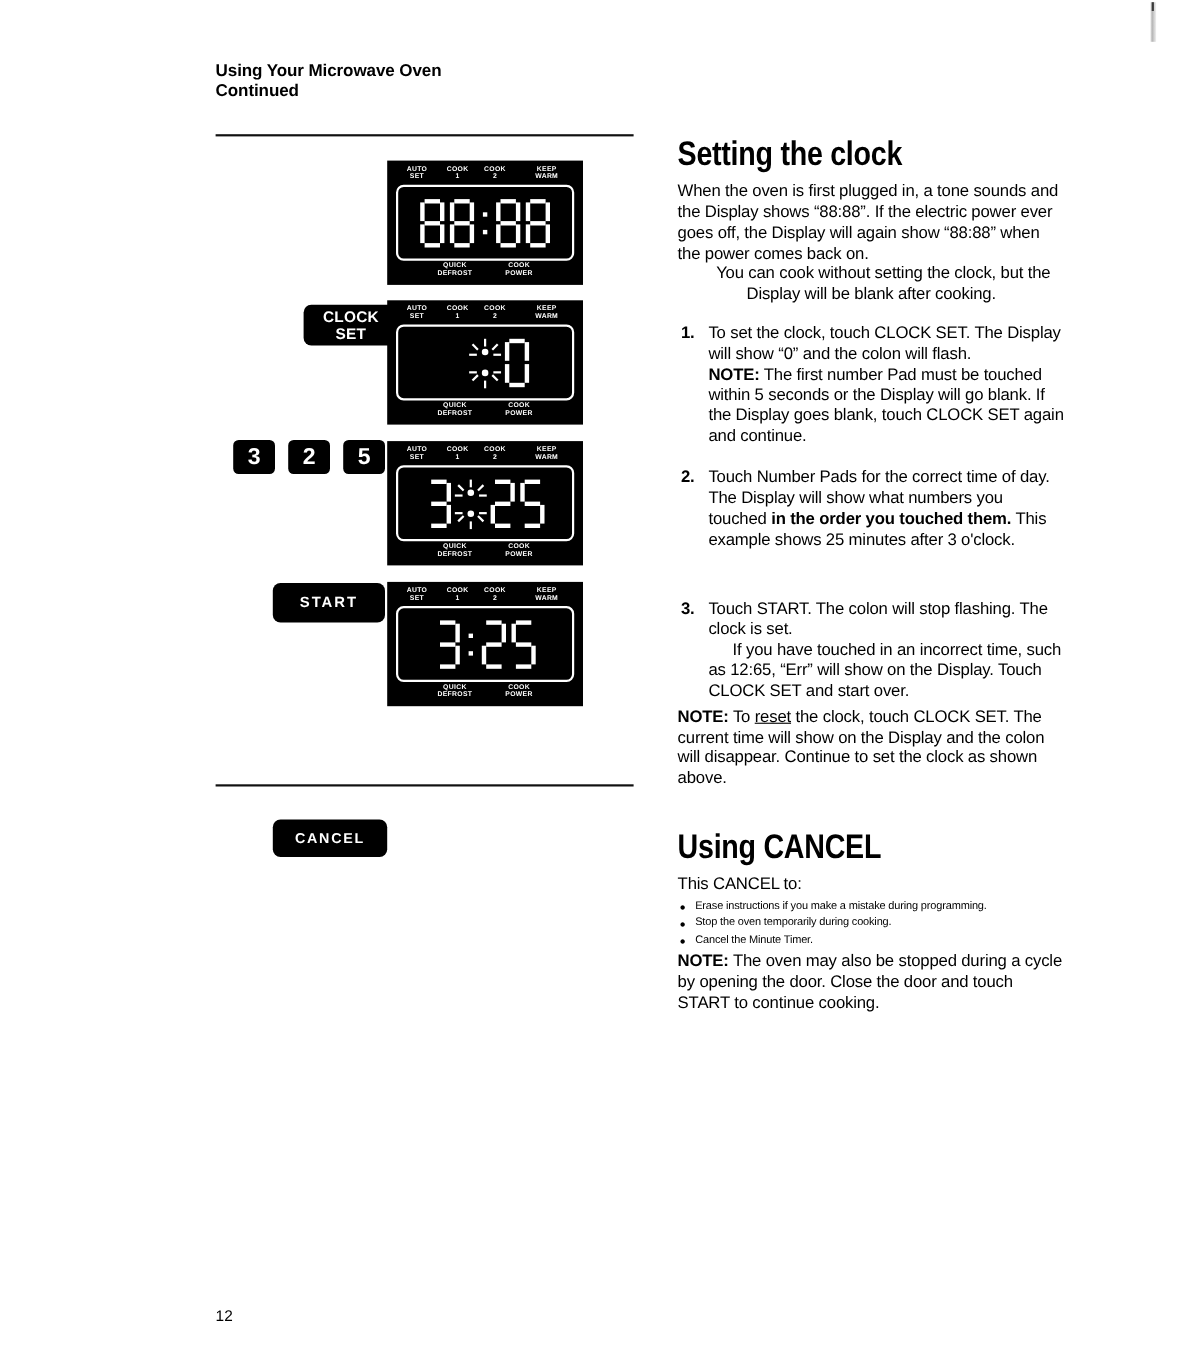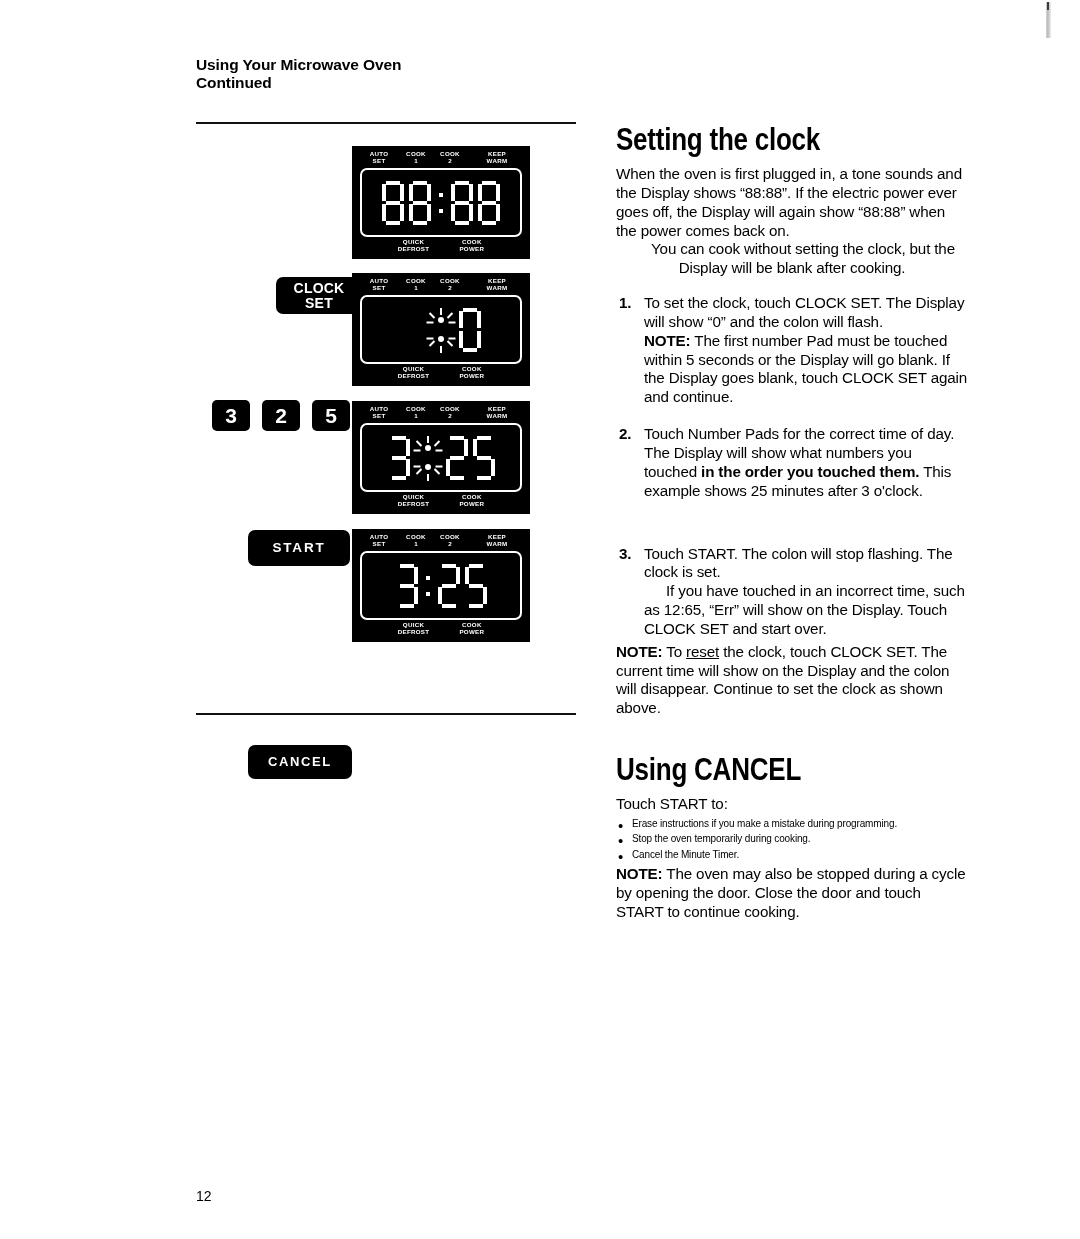--- a/index.html
+++ b/index.html
@@ -629,21 +629,21 @@
     <div class="step" style="margin-top:44px;">
       <span class="step-num">3.</span>
       <span>Touch START. The colon will stop flashing. The clock is set.</span>
       <span class="sub-indent">If you have touched in an incorrect time, such as 12:65, “Err” will show on the Display. Touch CLOCK SET and start over.</span>
     </div>
 
     <div class="note-block note-flush"><b>NOTE:</b><span> To </span><u>reset</u><span> the clock, touch CLOCK SET. The current time will show on the Display and the colon will disappear. Continue to set the clock as shown above.</span></div>
 
     <h1 class="section-heading" style="margin-top:36px;">Using CANCEL</h1>
 
-    <p class="body-text">Touch START to:</p>
+    <p class="body-text">This CANCEL to:</p>
 
     <ul class="cancel-list">
       <li>Erase instructions if you make a mistake during programming.</li>
       <li>Stop the oven temporarily during cooking.</li>
       <li>Cancel the Minute Timer.</li>
     </ul>
 
     <div class="note-block" style="margin-top:4px;"><b>NOTE:</b><span> The oven may also be stopped during a cycle by opening the door. Close the door and touch START to continue cooking.</span></div>
 
   </div>

